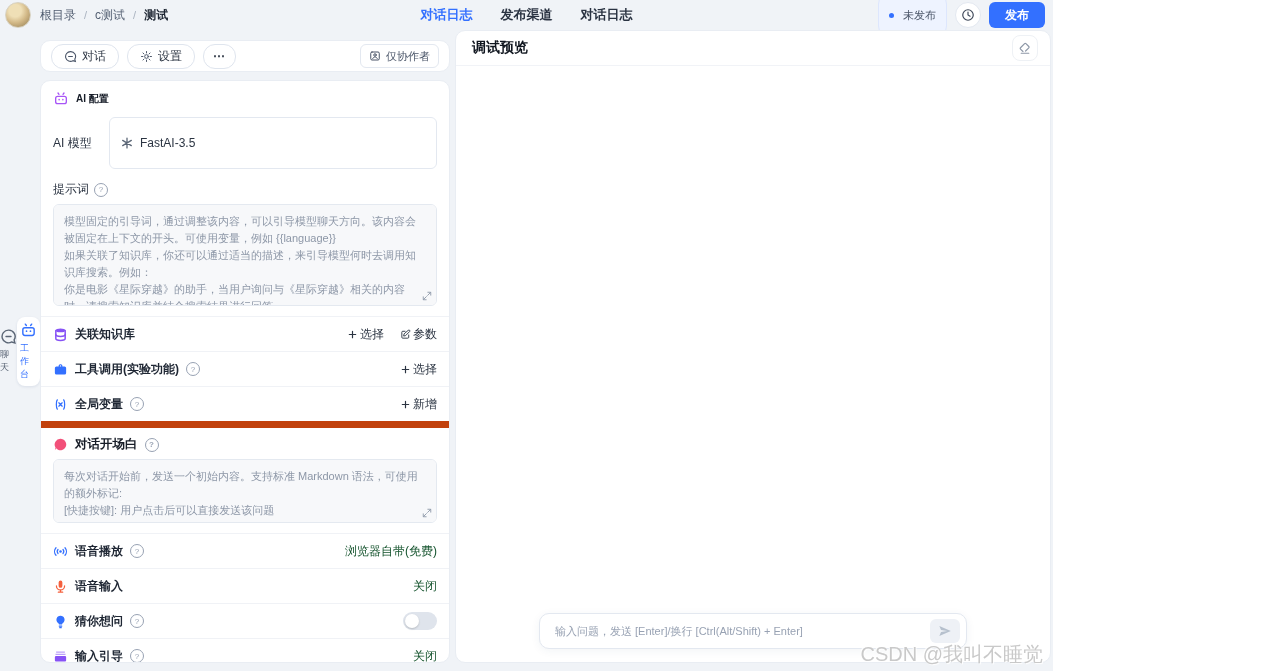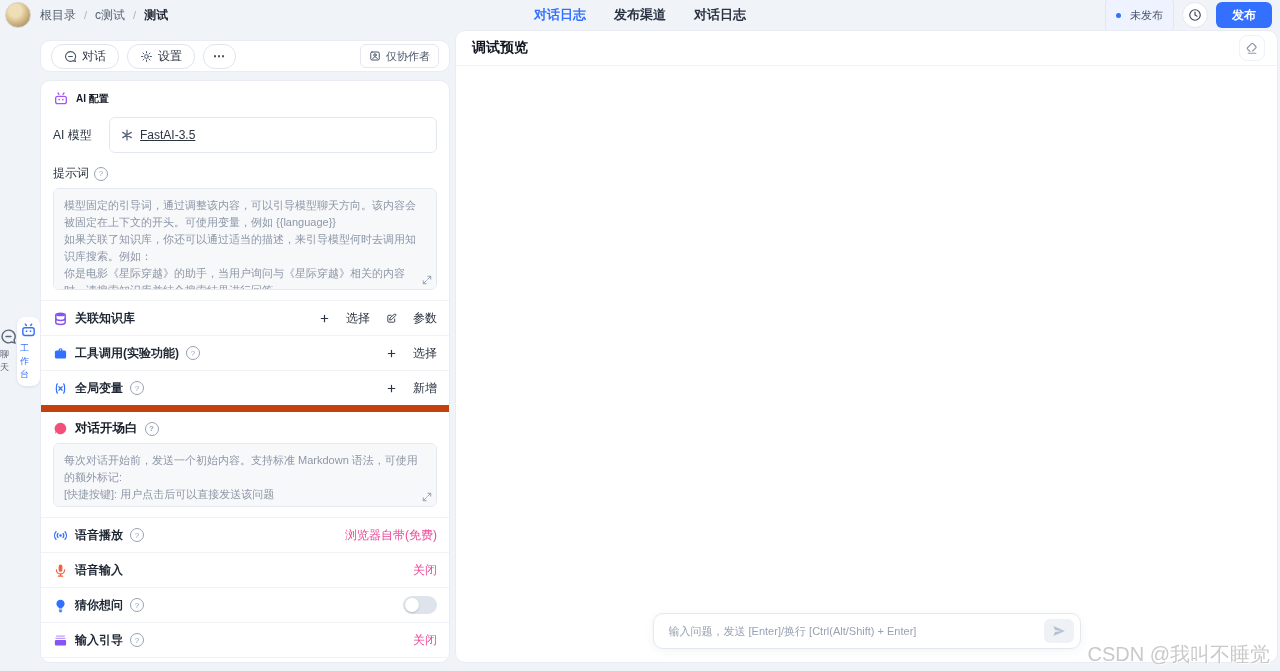--- a/index.html
+++ b/index.html
@@ -1,16 +1,16 @@
 <!DOCTYPE html>
 <html><head>
 <meta charset="utf-8">
 <style>
   html,body{margin:0;padding:0;}
-  .app{position:relative;width:1280px;height:671px;background:#f0f3f7;overflow:hidden;
+  .app{position:relative;width:1053px;height:671px;background:#f0f3f7;overflow:hidden;
        font-family:"Liberation Sans",sans-serif;-webkit-font-smoothing:antialiased;}
   svg{display:block;}
 
   
   .avatar{position:absolute;left:5px;top:2px;width:26px;height:26px;border-radius:50%;
           background:radial-gradient(circle at 38% 32%,#efdfb6 0 28%,#d2b887 55%,#8f7a50 100%);
           border:1px solid #d8d2c2;box-sizing:border-box;}
   .crumb{position:absolute;left:40px;top:0;height:30px;display:flex;align-items:center;gap:8px;
          font-size:12px;color:#525e71;}
   .crumb .sep{color:#aab3c0;font-size:11px;}
@@ -52,42 +52,42 @@
           border:1px solid #e3e8f0;border-radius:6px;font-size:11px;color:#4a5568;cursor:pointer;}
   .collab svg{width:12px;height:12px;}
 
   .main-card{flex:1;overflow:hidden;display:flex;flex-direction:column;}
   .ai-sec{padding:10px 12px 10px;}
   .sec-head{display:flex;align-items:center;gap:7px;font-size:10px;font-weight:700;color:#171d28;}
   .sec-head svg{width:16px;height:16px;}
   .model-row{display:flex;align-items:center;margin-top:10px;}
   .model-label{width:56px;font-size:12px;color:#2b3442;flex:none;}
   .model-select{flex:1;height:26px;border:1px solid #e3e8f0;border-radius:6px;display:flex;align-items:center;
-                gap:6px;padding:4px 10px;font-size:12px;color:#2b3442;background:#fff;cursor:pointer;text-decoration:underline;}
+                gap:6px;padding:12px 10px;font-size:12px;color:#2b3442;background:#fff;cursor:pointer;}
   .model-select svg{width:14px;height:14px;color:#5b6676;}
   .prompt-label{margin-top:12px;display:flex;align-items:center;gap:5px;font-size:12px;color:#2b3442;}
   .qmark{width:12px;height:12px;border:1px solid #98a2b3;border-radius:50%;color:#98a2b3;font-size:8px;
          display:inline-flex;align-items:center;justify-content:center;flex:none;}
   .ta-wrap{position:relative;margin-top:6px;}
   textarea.ta{display:block;width:100%;box-sizing:border-box;background:#f7f8fa;border:1px solid #e4e9f0;
               border-radius:6px;resize:none;padding:8px 10px;font-size:11px;line-height:1.55;color:#2b3442;
               font-family:inherit;outline:none;}
   textarea.ta::placeholder{color:#8d97a7;}
   .ta-prompt{height:102px;}
   .ta-welcome{height:64px;}
   .expand{position:absolute;right:5px;bottom:5px;color:#97a1b0;cursor:pointer;}
   .expand svg{width:10px;height:10px;}
 
   .cfg-row{height:34px;border-top:1px solid #f0f2f6;display:flex;align-items:center;padding:0 12px;gap:7px;flex:none;}
   .cfg-row .sicon{width:15px;height:15px;flex:none;}
   .row-lbl{font-size:12px;font-weight:600;color:#1f2734;}
   .row-right{margin-left:auto;display:flex;align-items:center;gap:16px;}
-  .link-act{display:flex;align-items:center;gap:16px;font-size:12px;color:#2b3442;cursor:pointer;}
+  .link-act{display:flex;align-items:center;gap:2px;font-size:12px;color:#2b3442;cursor:pointer;}
   .link-act svg{width:11px;height:11px;}
-  .row-val{margin-left:auto;font-size:12px;color:#ec4899;}
+  .row-val{margin-left:auto;font-size:12px;color:#14532d;}
   .welcome-sec{border-top:7px solid #c2410c;padding:8px 12px 10px;}
   .toggle{margin-left:auto;width:34px;height:18px;border-radius:9px;background:#dfe4ec;position:relative;cursor:pointer;}
   .toggle .knob{position:absolute;left:2px;top:2px;width:14px;height:14px;border-radius:50%;background:#fff;
                 box-shadow:0 1px 2px rgba(0,0,0,.18);}
 
   
   .debug{position:absolute;left:455px;top:30px;right:2px;bottom:8px;background:#fff;border-radius:10px;
          border:1px solid #e9edf3;box-sizing:border-box;}
   .debug-head{height:34px;border-bottom:1px solid #f1f3f7;display:flex;align-items:center;padding:0 16px;
               font-size:14px;font-weight:700;color:#10161f;position:relative;}

